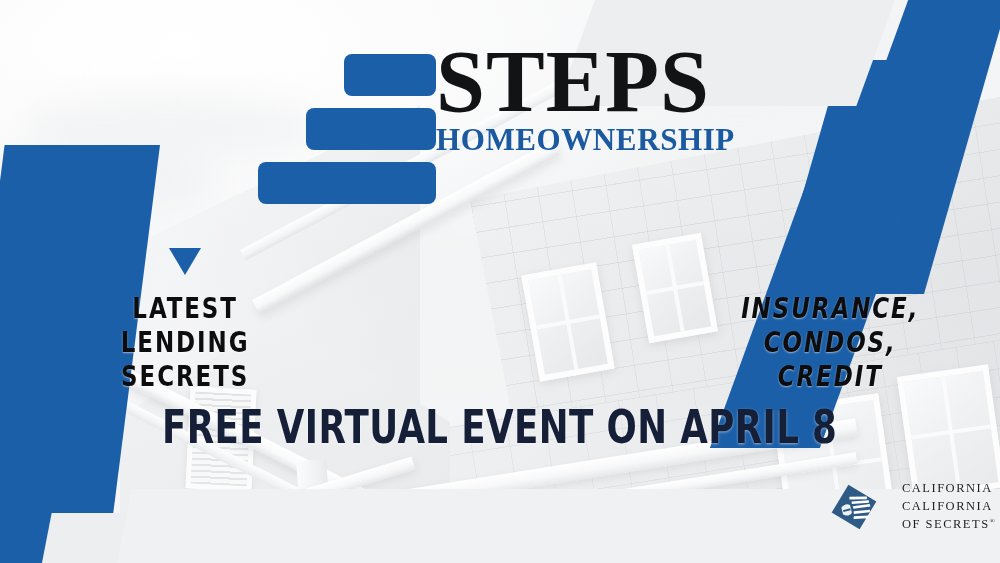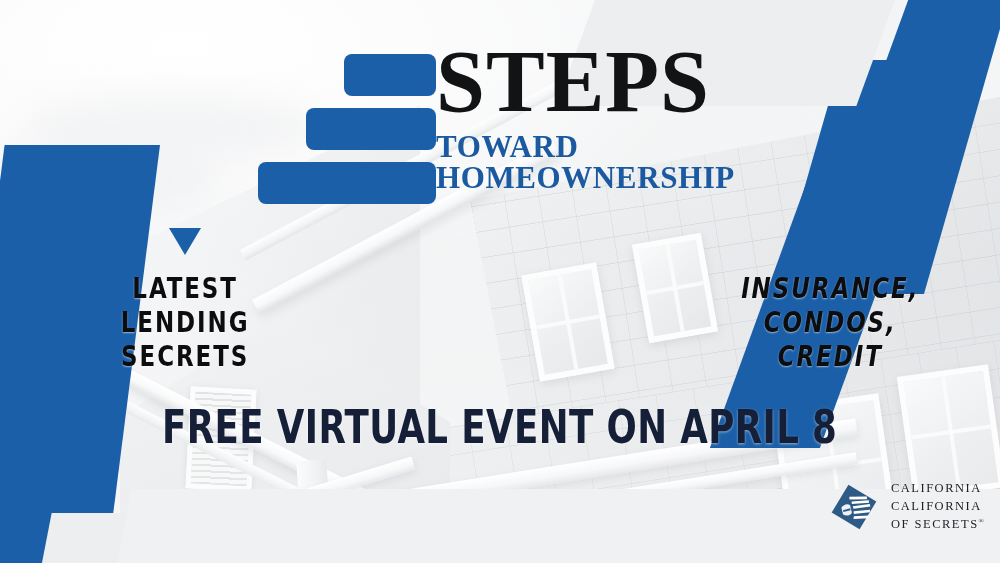--- a/index.html
+++ b/index.html
@@ -264,21 +264,21 @@
     font-size: 31px;
     line-height: 1.06;
     letter-spacing: .6px;
     margin-top: 5px;
     white-space: nowrap;
   }
 
   
   .pillars {
     position: absolute;
-    left: 90px; top: 228px;
+    left: 90px; top: 248px;
     width: 830px;
     display: flex;
     justify-content: space-between;
     align-items: flex-start;
   }
   .pillar {
     display: flex;
     flex-direction: column;
     align-items: center;
   }
@@ -324,21 +324,21 @@
     text-shadow: 0 1px 3px rgba(255,255,255,.50);
     white-space: nowrap;
   }
 
   
   .car-logo {
     position: absolute;
     left: 828px; top: 480px;
     display: flex;
     align-items: center;
-    gap: 11px;
+    gap: 22px;
   }
   .car-mark { width: 52px; height: 52px; flex: none; }
   .car-text {
     font-family: "Liberation Serif", "DejaVu Serif", serif;
     color: #1c1f24;
     font-size: 12.5px;
     font-weight: 400;
     letter-spacing: 1.5px;
     line-height: 1.42;
     white-space: nowrap;
@@ -397,21 +397,20 @@
   <div class="accent panel-bottom"></div>
 
   <div class="logo">
     <div class="bars">
       <div class="bar bar-1"></div>
       <div class="bar bar-2"></div>
       <div class="bar bar-3"></div>
     </div>
     <div class="wordmark">
       <div class="wm-steps">STEPS</div>
-      <div class="wm-sub">TOWARD</div>
       <div class="wm-sub" style="margin-top:-2px;">HOMEOWNERSHIP</div>
     </div>
   </div>
 
   <div class="pillars">
 
     <div class="pillar p-1">
       <div class="pillar-tri"></div>
       <div class="pillar-label">LATEST
 LENDING

